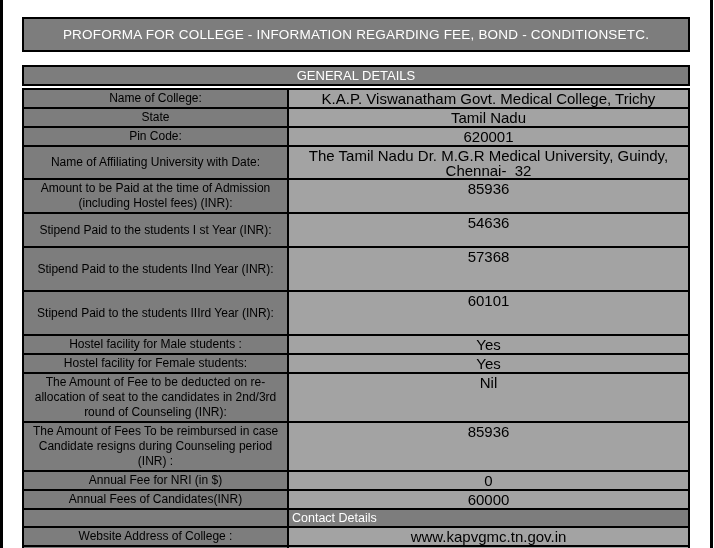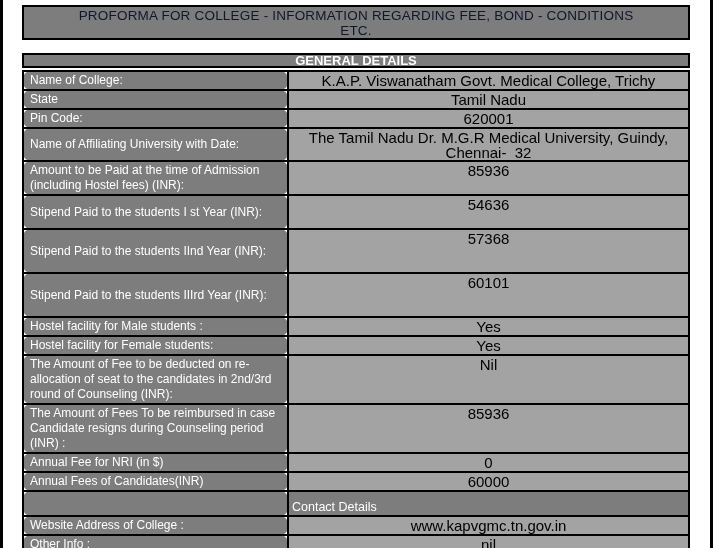--- a/index.html
+++ b/index.html
@@ -3,36 +3,36 @@
 <meta charset="utf-8">
 <style>
   * { margin: 0; padding: 0; box-sizing: border-box; }
   html, body { width: 714px; height: 548px; overflow: hidden; background: #ffffff;
     font-family: "Liberation Sans", sans-serif; }
   .page { position: relative; width: 714px; height: 548px; background: #fff; }
   .edge-line { position: absolute; top: 0; width: 3px; height: 548px; background: #000; }
   .edge-left { left: 0; }
   .edge-right { left: 710px; }
   .content { position: absolute; left: 22px; top: 0; width: 668px; }
-  .titlebar { margin-top: 5px; height: 35px; background: #7d7d7d; border: 2px solid #000;
-    color: #0f172a; display: flex; flex-direction: column; justify-content: center; align-items: center;
+  .titlebar { margin-top: 17px; height: 35px; background: #7d7d7d; border: 2px solid #000;
+    color: #ffffff; display: flex; flex-direction: row; justify-content: center; align-items: center;
     text-align: center; font-size: 13.5px; line-height: 15px; letter-spacing: 0.2px; }
-  .genbar { margin-top: 13px; height: 15px; background: #7d7d7d; border: 2px solid #000;
+  .genbar { margin-top: 13px; height: 21px; background: #7d7d7d; border: 2px solid #000;
     color: #fff; display: flex; justify-content: center; align-items: center;
-    font-size: 13px; line-height: 15px; font-weight: bold; }
+    font-size: 13px; line-height: 15px; }
   table { margin-top: 2px; width: 668px; border-collapse: collapse; table-layout: fixed; }
   col.c-label { width: 265px; }
   td { border: 2px solid #000; overflow: hidden; }
-  td.lbl { background: #7d7d7d; color: #ffffff; text-align: left; vertical-align: middle;
-    font-size: 12px; line-height: 15px; padding: 1px 6px; border-radius: 8px; }
+  td.lbl { background: #7d7d7d; color: #000000; text-align: center; vertical-align: middle;
+    font-size: 12px; line-height: 15px; padding: 1px 6px; }
   td.val { background: #a3a3a3; color: #000; text-align: center; vertical-align: top;
     font-size: 15px; line-height: 15px; padding: 1px 4px 0 4px; white-space: pre-wrap; }
   tr.section td { background: #7d7d7d; }
   td.section-title { color: #fff; text-align: left; vertical-align: middle;
-    font-size: 12.5px; padding: 8px 2px 1px 3px; background: #7d7d7d; }
+    font-size: 12.5px; padding: 1px 2px 1px 3px; background: #7d7d7d; }
   .h17 { height: 17px; } .h18 { height: 18px; } .h19 { height: 19px; }
   .h22 { height: 22px; } .h33 { height: 44px; } .h34 { height: 34px; }
   .h48 { height: 48px; } .h49 { height: 49px; margin-top: 26px; }
 </style>
 </head>
 <body>
 
 <div class="page">
   <div class="edge-line edge-left"></div>
   <div class="edge-line edge-right"></div>

